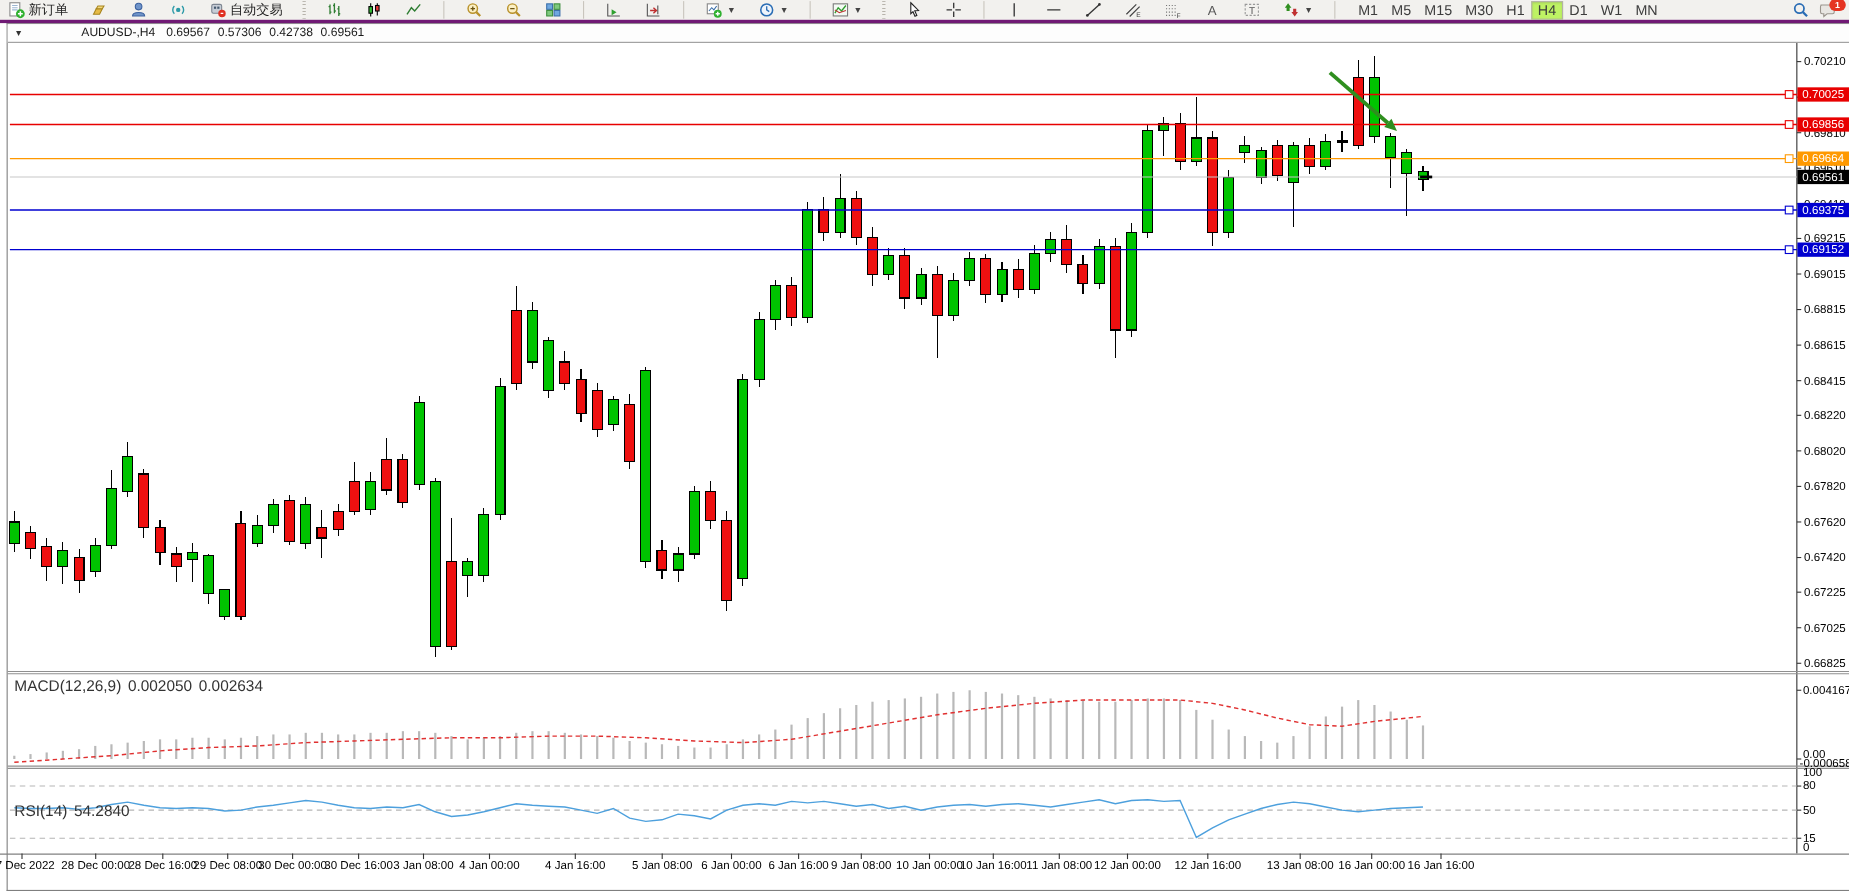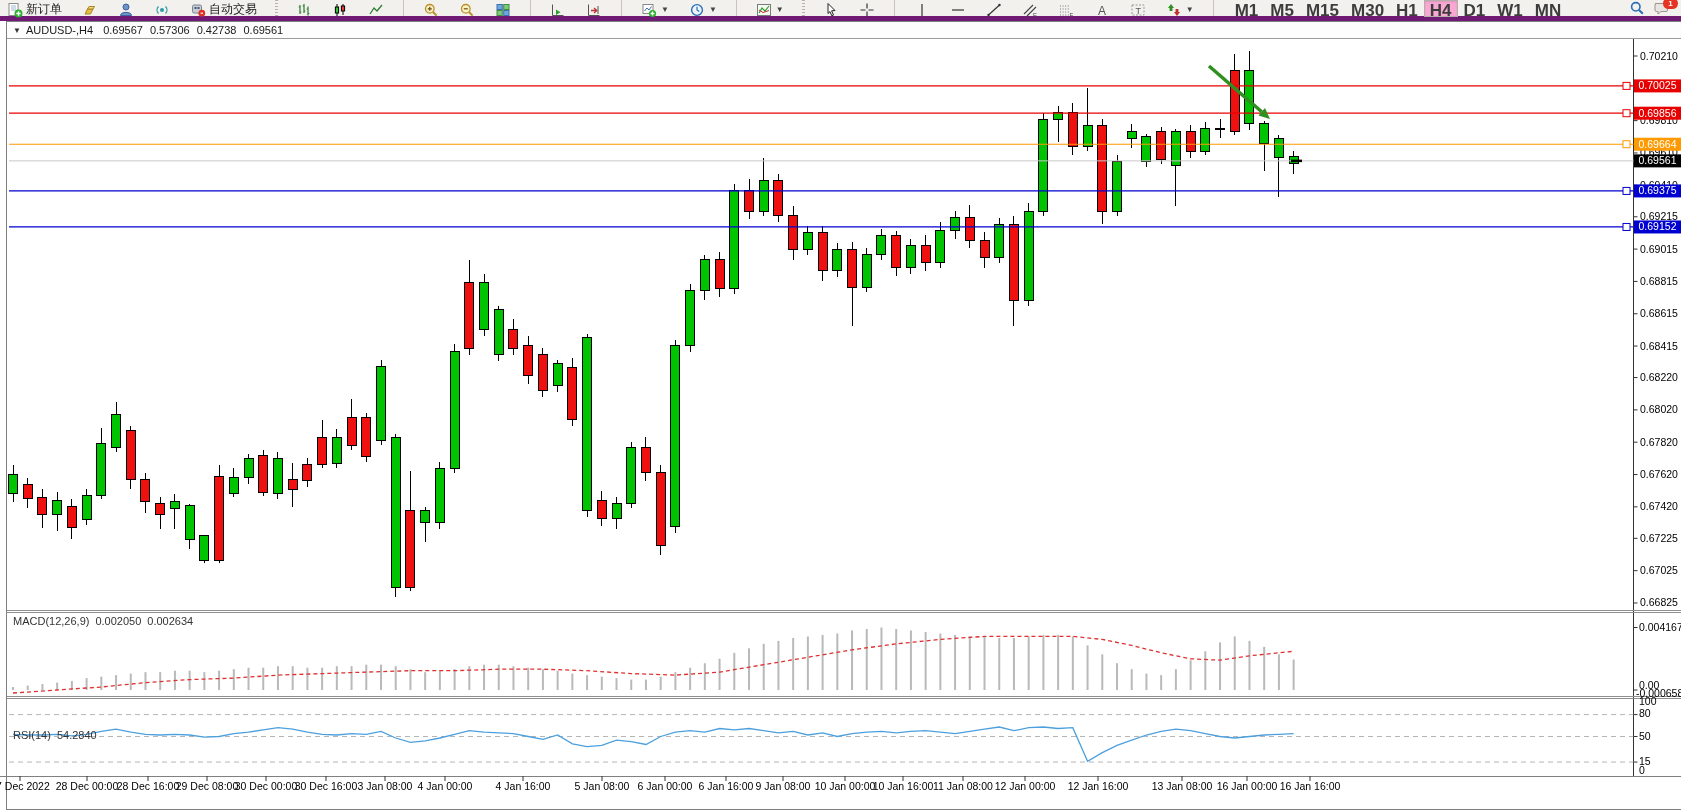--- a/index.html
+++ b/index.html
@@ -1,40 +1,40 @@
 <!DOCTYPE html>
 <html><head>
 <meta charset="utf-8">
 <style>
   html,body{margin:0;padding:0;background:#fff;font-family:"Liberation Sans","DejaVu Sans",sans-serif;}
   #stage{position:relative;width:1681px;height:811px;overflow:hidden;background:#fff;}
   
   .toolbar{position:absolute;left:0;top:0;width:1681px;height:21px;background:#f2f1ee;
-    border-bottom:5px solid #701a75;display:flex;padding-left:3px;box-sizing:border-box;z-index:5;gap:12px;}
+    border-bottom:3px solid #701a75;display:flex;align-items:center;padding-left:3px;box-sizing:border-box;z-index:5;gap:12px;}
   .tb{height:19px;display:inline-flex;align-items:center;gap:3px;padding:0 3px;border:1px solid transparent;
     background:transparent;cursor:default;font-size:12px;color:#222;}
   .tb svg{display:block;}
   .tb-label{white-space:nowrap;}
   .caret{font-size:8px;color:#444;margin-left:1px;}
   .sep{width:1px;height:16px;background:#c9c5bd;margin:0 3px;}
   .grip{width:3px;height:16px;margin:0 2px;background:repeating-linear-gradient(#b7b3ab 0 1px,transparent 1px 3px);}
   .tf-group{display:flex;align-items:center;}
-  .tf{height:17px;padding:0 5px;font-size:17px;color:#3d3d3d;border:1px solid transparent;background:transparent;cursor:default;font-weight:bold;}
-  .tf.active{background:#f9a8d4;border:1px solid #b3b0a9;box-shadow:inset 0 1px 2px rgba(0,0,0,.12);}
+  .tf{height:17px;padding:0 5px;font-size:13px;color:#3d3d3d;border:1px solid transparent;background:transparent;cursor:default;}
+  .tf.active{background:#bef264;border:1px solid #b3b0a9;box-shadow:inset 0 1px 2px rgba(0,0,0,.12);}
   .tb-right{margin-left:auto;display:flex;align-items:center;margin-right:6px;position:relative;}
   .badge{position:absolute;top:-2px;right:-4px;min-width:11px;height:11px;border-radius:6px;background:#e53422;color:#fff;
     font-size:8px;line-height:11px;text-align:center;padding:0 2px;font-weight:bold;}
   
   .chartwin{position:absolute;left:6px;top:21px;right:0;bottom:1px;border:1px solid #7f7f7f;border-right:none;box-sizing:border-box;z-index:1;background:transparent;}
   .titlerow{position:absolute;left:7px;top:22px;right:0;height:16px;background:#fdfdfd;border-bottom:1px solid #9a9a9a;
     display:flex;align-items:center;font-size:11px;color:#1a1a1a;padding-left:6px;z-index:4;}
   .titlerow .tri{font-size:8px;color:#333;margin-right:5px;}
-  .titlerow .sym{margin-right:10px;}
+  .titlerow .sym{margin-right:10px;margin-left:48px;}
   .titlerow .q{margin-right:7px;text-align:center;}
-  .indlabel{position:absolute;font-size:11px;color:#333;z-index:3;white-space:nowrap;}
+  .indlabel{position:absolute;font-size:14px;color:#333;z-index:3;white-space:nowrap;}
   .indlabel span{margin-right:6px;}
   #chart{position:absolute;left:0;top:0;z-index:2;}
   svg text{font-family:"Liberation Sans","DejaVu Sans",sans-serif;}
 </style>
 </head>
 <body>
 
 <div id="stage">
 
   <div class="toolbar">

